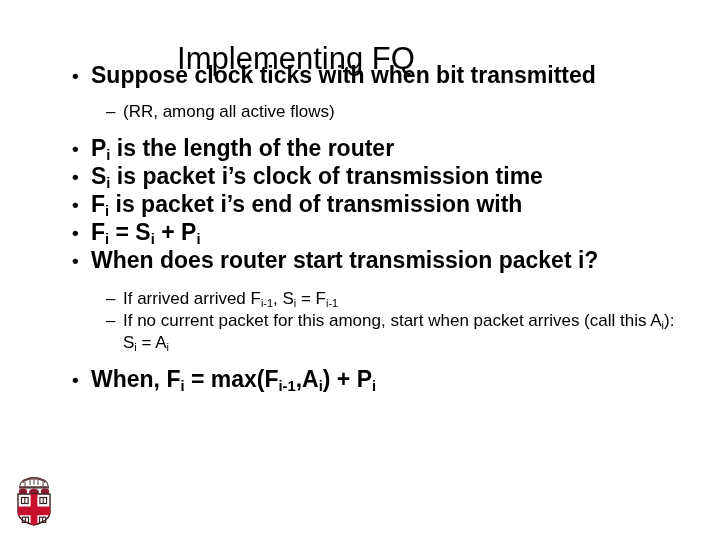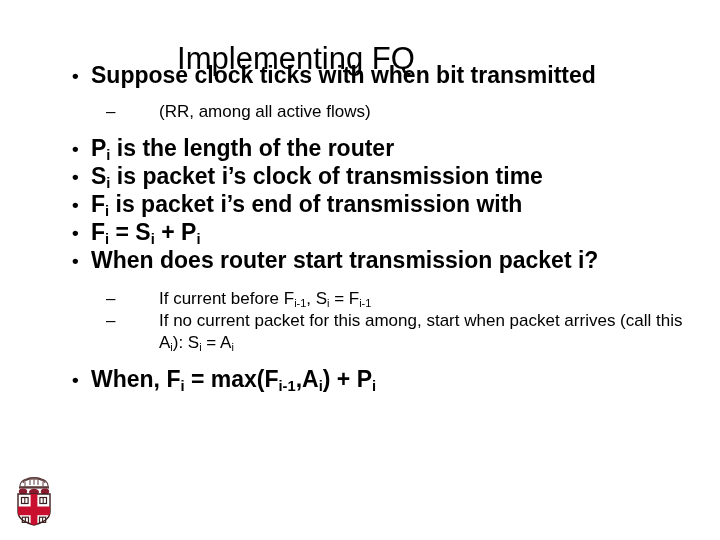--- a/index.html
+++ b/index.html
@@ -85,21 +85,20 @@
   }
   .lvl2 .marker {
     width: 17px;
     flex: 0 0 17px;
     font-size: 17px;
     line-height: 22px;
     text-align: left;
   }
   .lvl2 .btext {
     flex: 1 1 auto;
-    margin-left: 36px;
   }
 
   
   .gap-after-1 { margin-bottom: 12px; }
   .gap-after-2 { margin-bottom: 14px; }
   .gap-before-sub { margin-top: 2px; }
   .gap-after-sub { margin-bottom: 12px; }
 
   sub {
     font-size: 0.64em;
@@ -158,21 +157,21 @@
       <span class="btext"><span>F</span><sub>i</sub><span> = S</span><sub>i</sub><span> + P</span><sub>i</sub></span>
     </div>
 
     <div class="bullet-row lvl1 gap-after-2">
       <span class="marker">•</span>
       <span class="btext"><span>When does router start transmission packet i?</span></span>
     </div>
 
     <div class="bullet-row lvl2 gap-before-sub">
       <span class="marker">–</span>
-      <span class="btext"><span>If current before F</span><sub>i-1</sub><span>, S</span><sub>i</sub><span> = F</span><sub>i-1</sub></span>
+      <span class="btext"><span>If arrived arrived F</span><sub>i-1</sub><span>, S</span><sub>i</sub><span> = F</span><sub>i-1</sub></span>
     </div>
 
     <div class="bullet-row lvl2 gap-after-sub">
       <span class="marker">–</span>
       <span class="btext"><span>If no current packet for this among, start when packet arrives (call this A</span><sub>i</sub><span>): S</span><sub>i</sub><span> = A</span><sub>i</sub></span>
     </div>
 
     <div class="bullet-row lvl1">
       <span class="marker">•</span>
       <span class="btext"><span>When, F</span><sub>i</sub><span> = max(F</span><sub>i-1</sub><span>,A</span><sub>i</sub><span>) + P</span><sub>i</sub></span>

